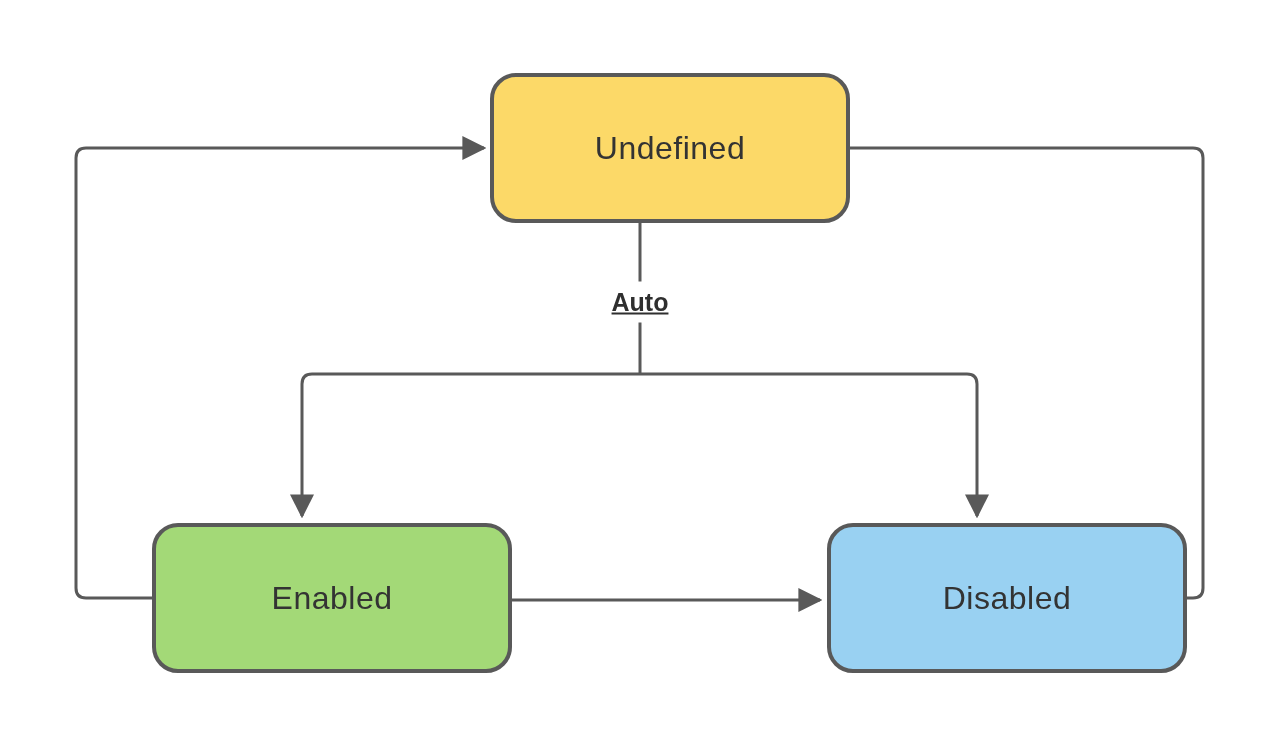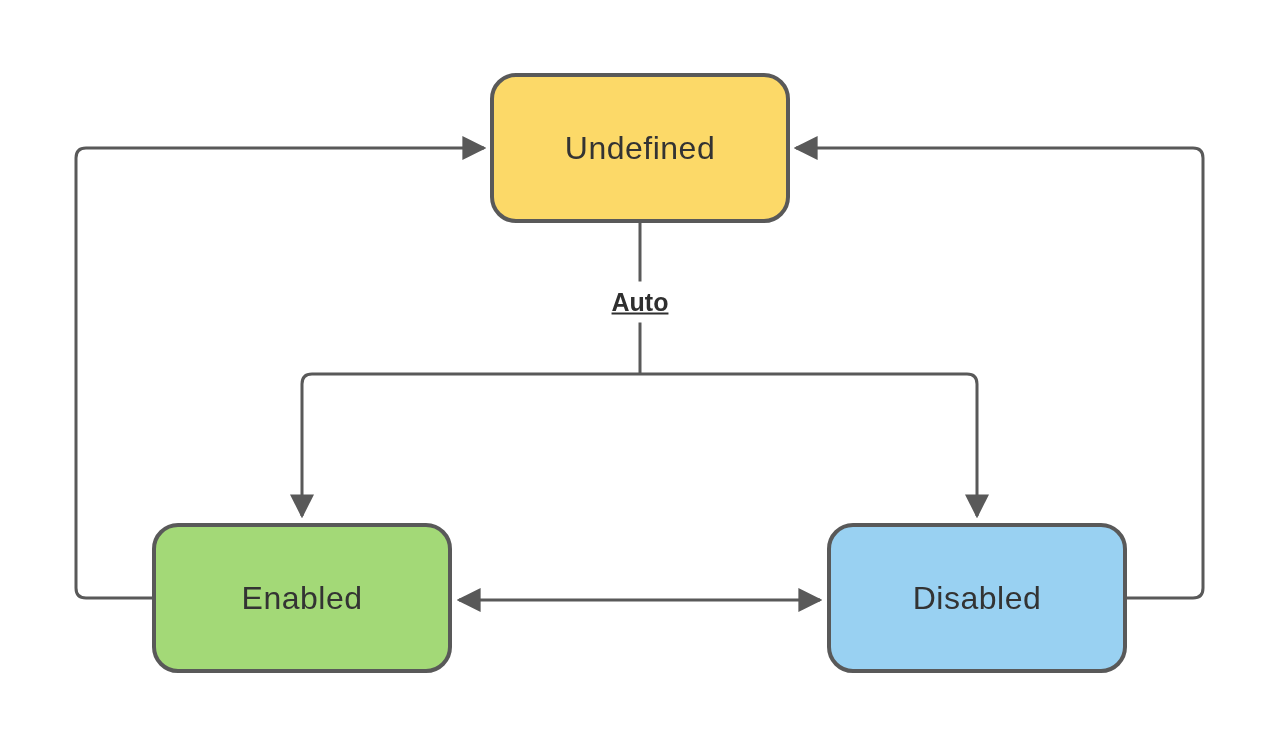--- a/index.html
+++ b/index.html
@@ -17,21 +17,21 @@
   }
   .edges-svg {
     position: absolute;
     left: 0;
     top: 0;
     width: 1281px;
     height: 750px;
   }
   .node {
     position: absolute;
-    width: 300px;
+    width: 360px;
     height: 150px;
     border: 4px solid #595959;
     border-radius: 26px;
     box-sizing: border-box;
     display: flex;
     align-items: center;
     justify-content: center;
     font-size: 32px;
     color: #333333;
     letter-spacing: 0.5px;

